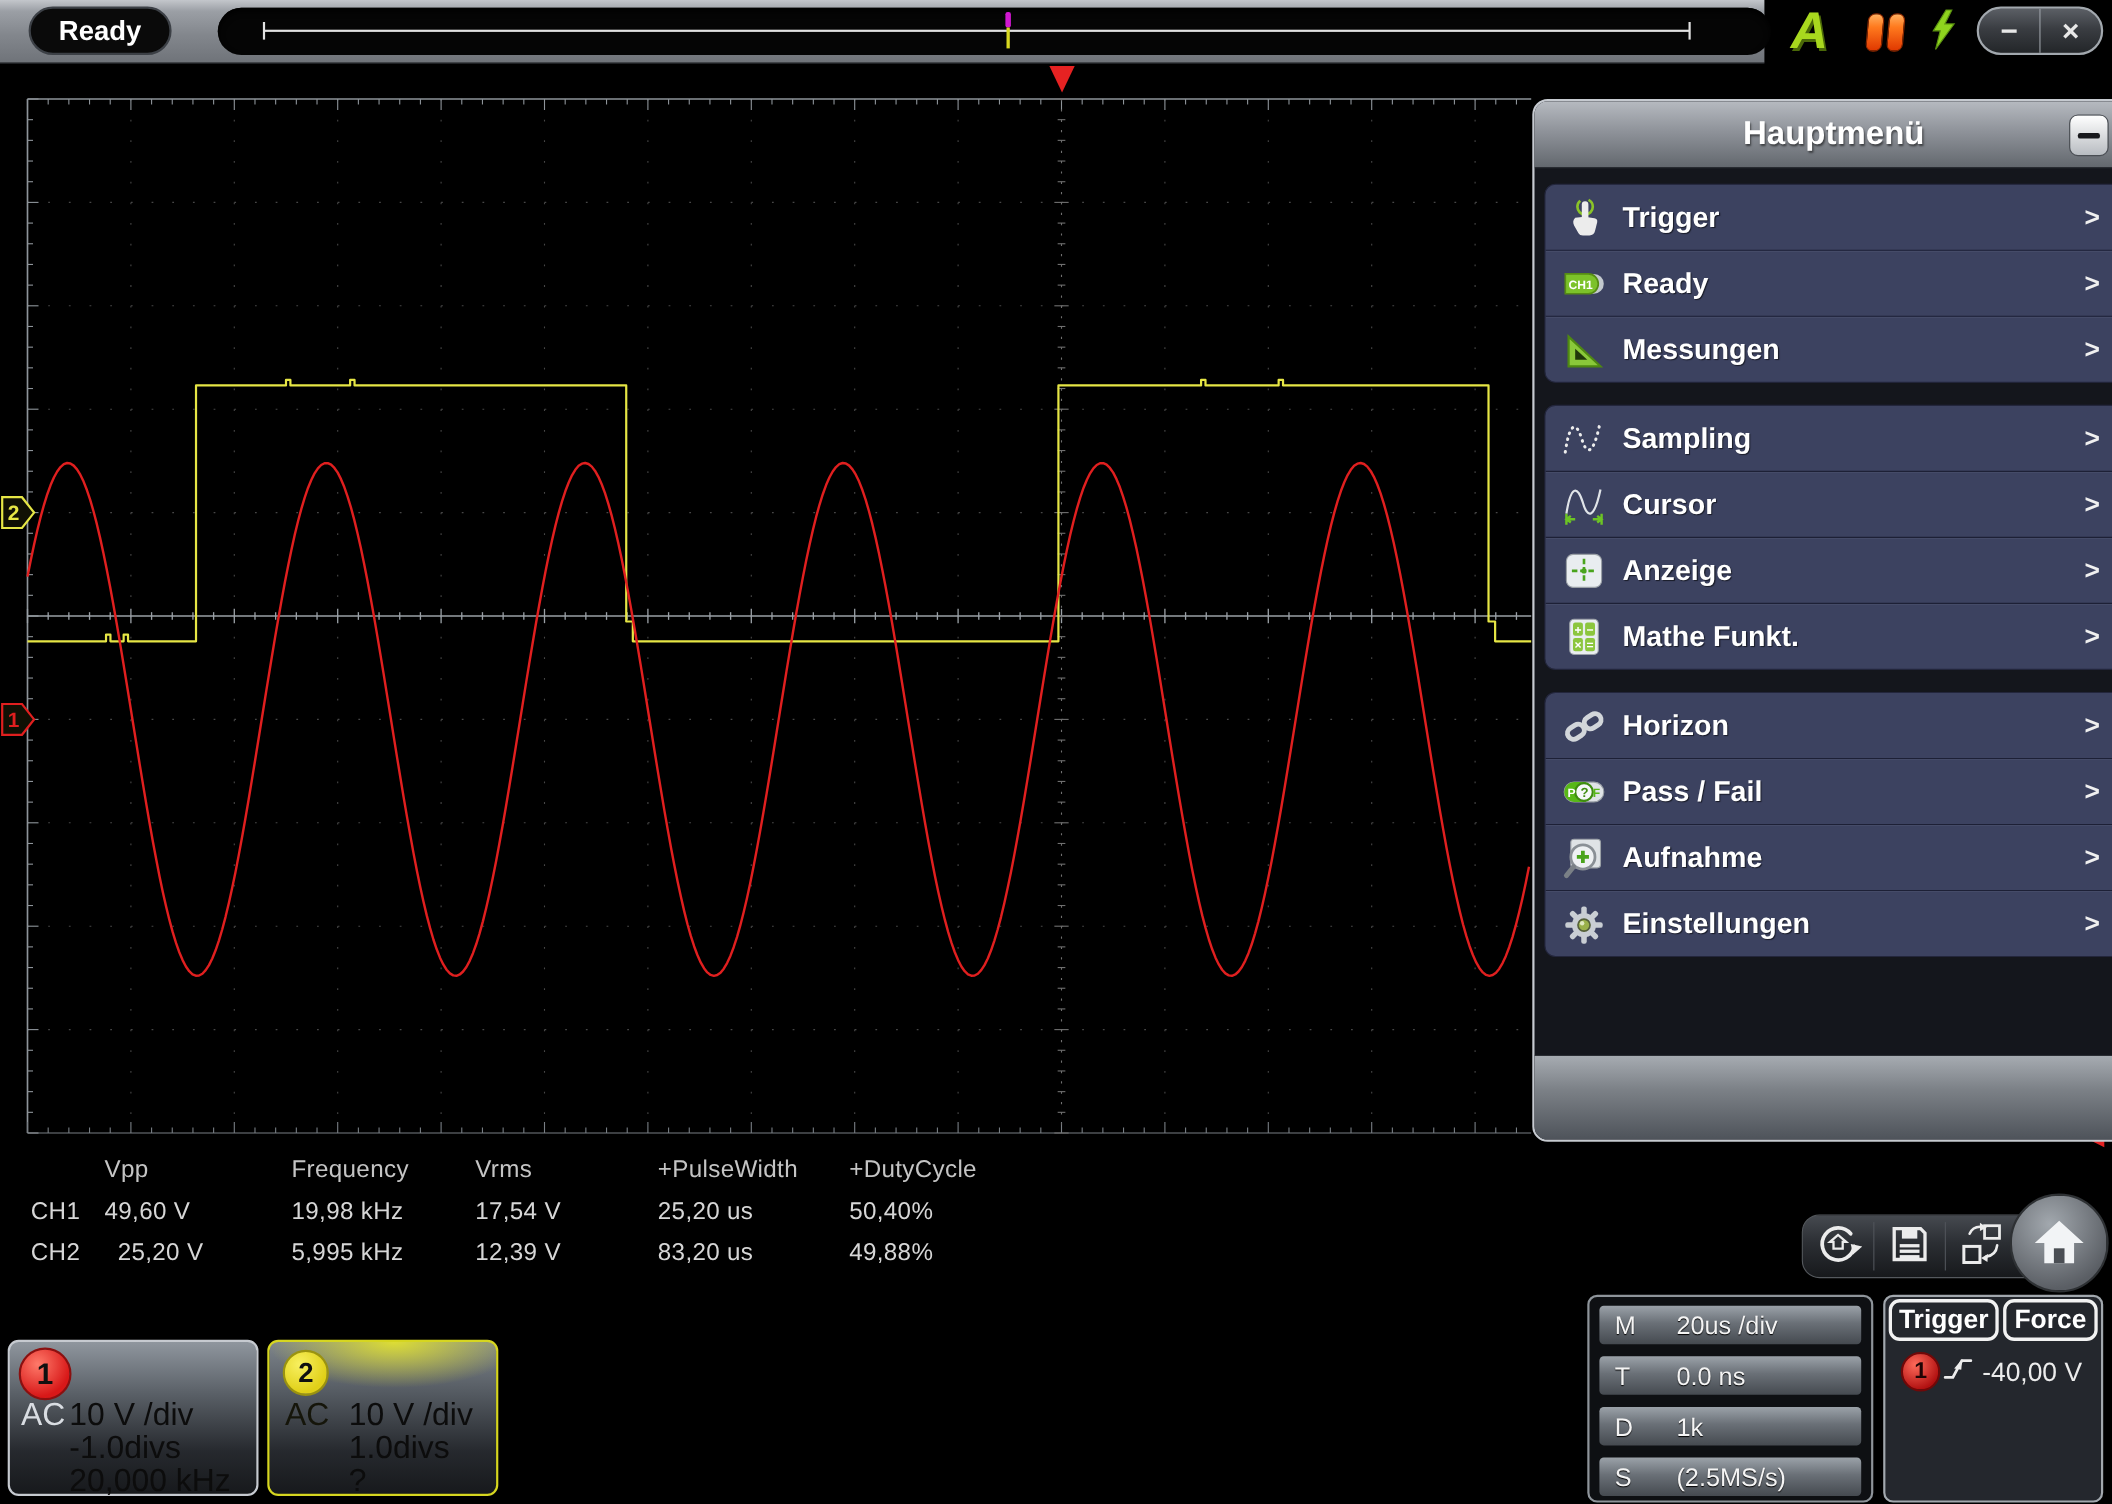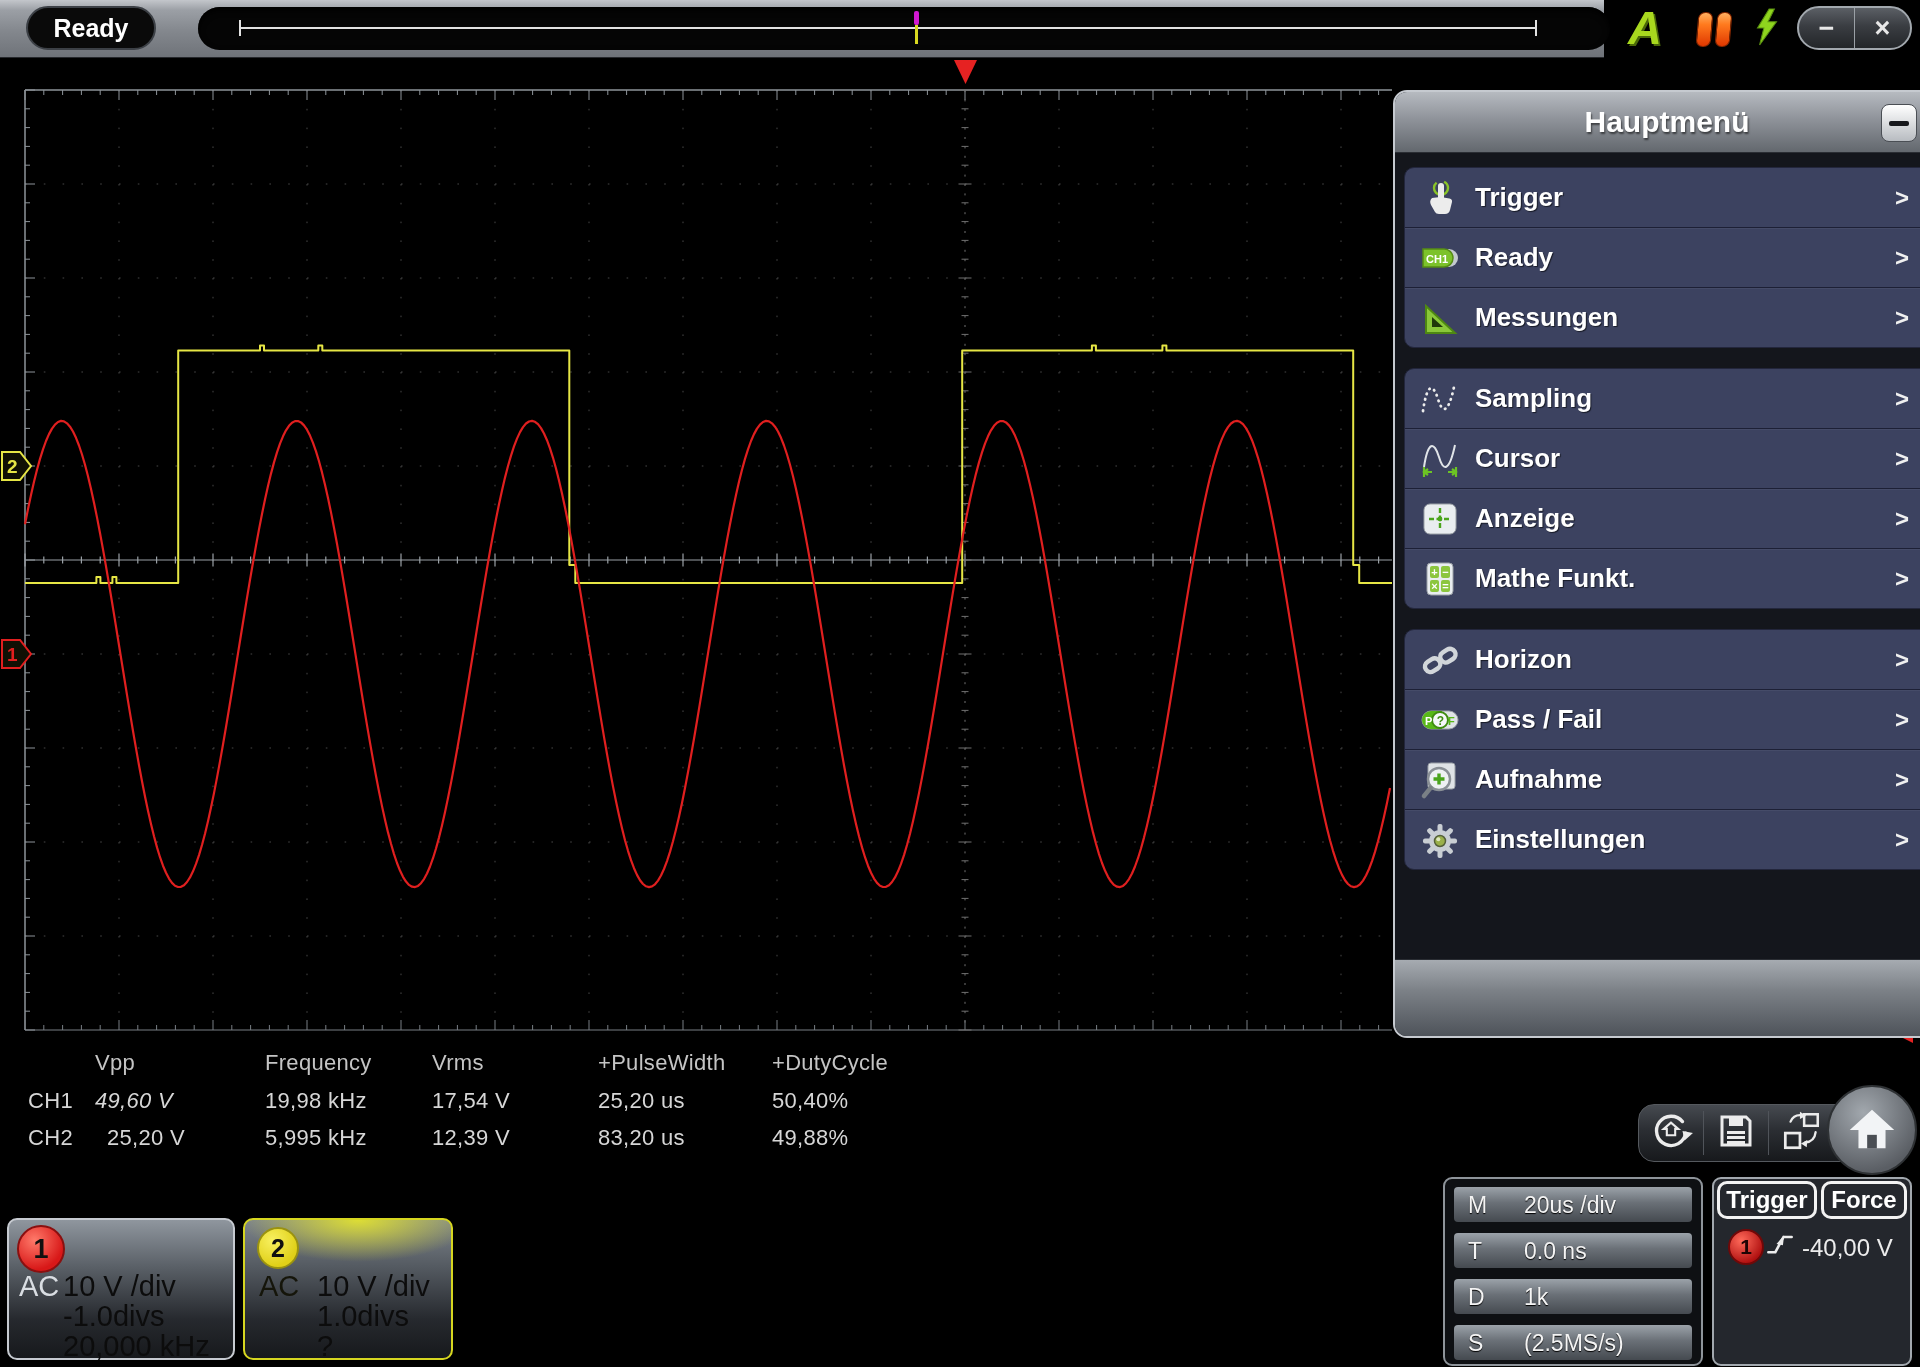--- a/index.html
+++ b/index.html
@@ -658,21 +658,21 @@
   <div id="menu-footer"></div>
 </div>
 
 <div id="meas-layer">
     <div class="meas abs hdr" style="left: 95px; top: 1050px;">Vpp</div>
     <div class="meas abs hdr" style="left: 265px; top: 1050px;">Frequency</div>
     <div class="meas abs hdr" style="left: 432px; top: 1050px;">Vrms</div>
     <div class="meas abs hdr" style="left: 598px; top: 1050px;">+PulseWidth</div>
     <div class="meas abs hdr" style="left: 772px; top: 1050px;">+DutyCycle</div>
     <div class="meas abs " style="left: 28px; top: 1088px;">CH1</div>
-    <div class="meas abs " style="left: 95px; top: 1088px; font-style: italic;">49,60 V</div>
+    <div class="meas abs " style="left: 95px; top: 1088px;">49,60 V</div>
     <div class="meas abs " style="left: 265px; top: 1088px;">19,98 kHz</div>
     <div class="meas abs " style="left: 432px; top: 1088px;">17,54 V</div>
     <div class="meas abs " style="left: 598px; top: 1088px;">25,20 us</div>
     <div class="meas abs " style="left: 772px; top: 1088px;">50,40%</div>
     <div class="meas abs " style="left: 28px; top: 1125px; text-align: right;">CH2</div>
     <div class="meas abs " style="left: 95px; top: 1125px; margin-left: 12px;">25,20 V</div>
     <div class="meas abs " style="left: 265px; top: 1125px;">5,995 kHz</div>
     <div class="meas abs " style="left: 432px; top: 1125px;">12,39 V</div>
     <div class="meas abs " style="left: 598px; top: 1125px;">83,20 us</div>
     <div class="meas abs " style="left: 772px; top: 1125px;">49,88%</div>

